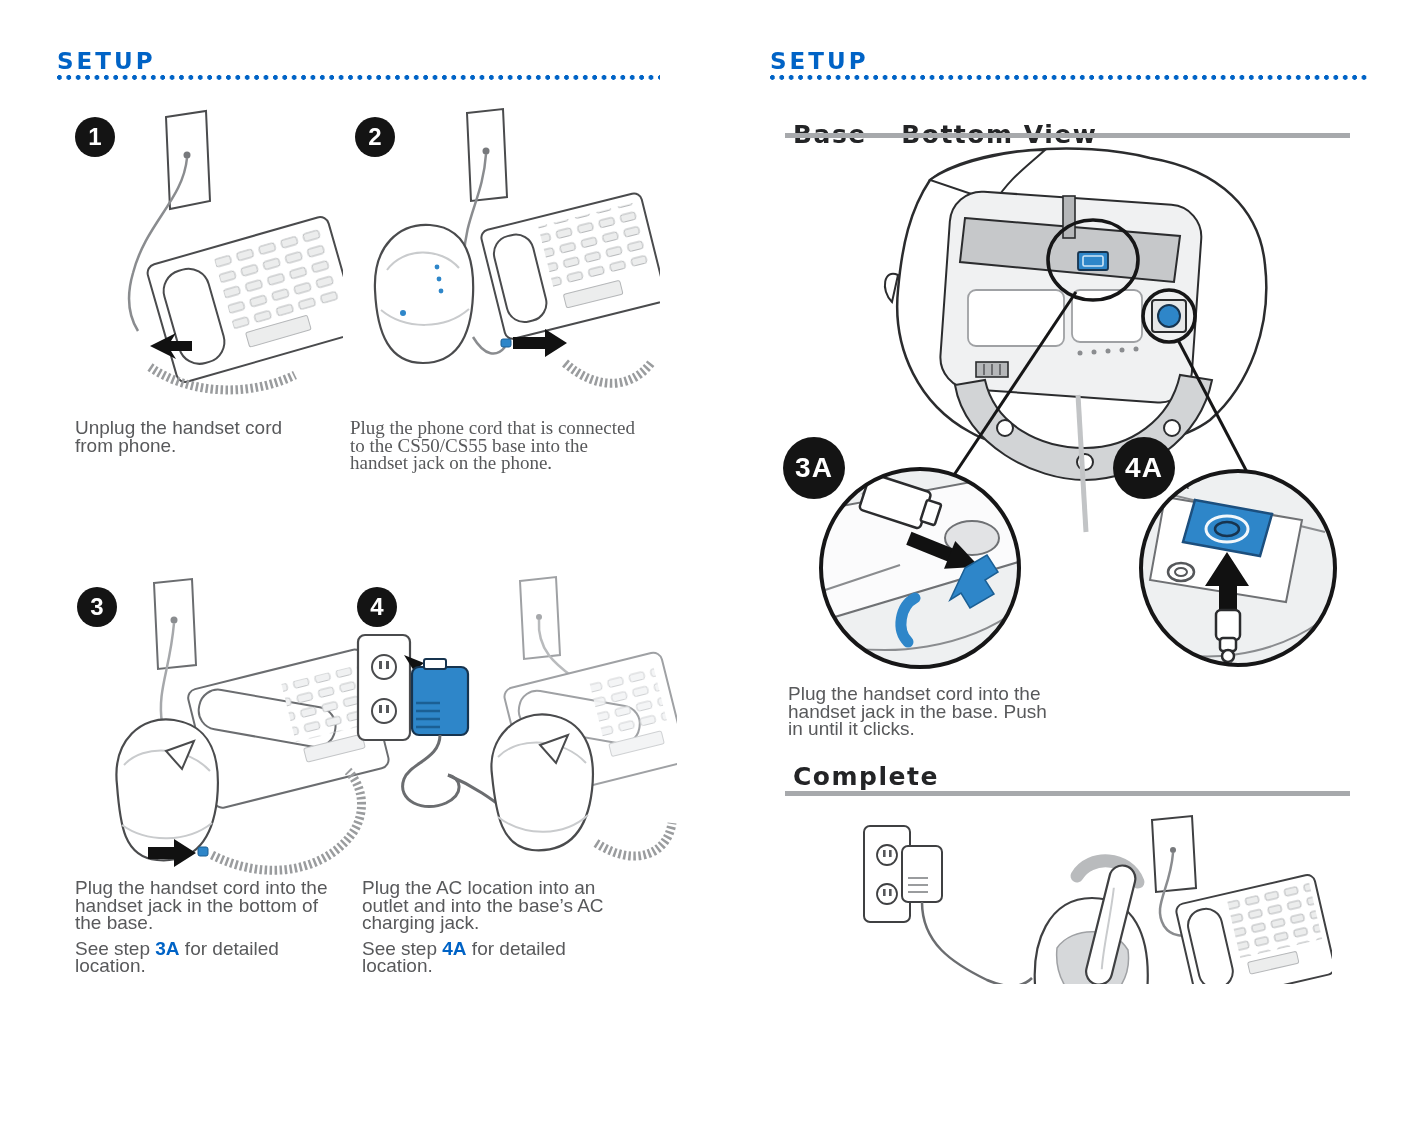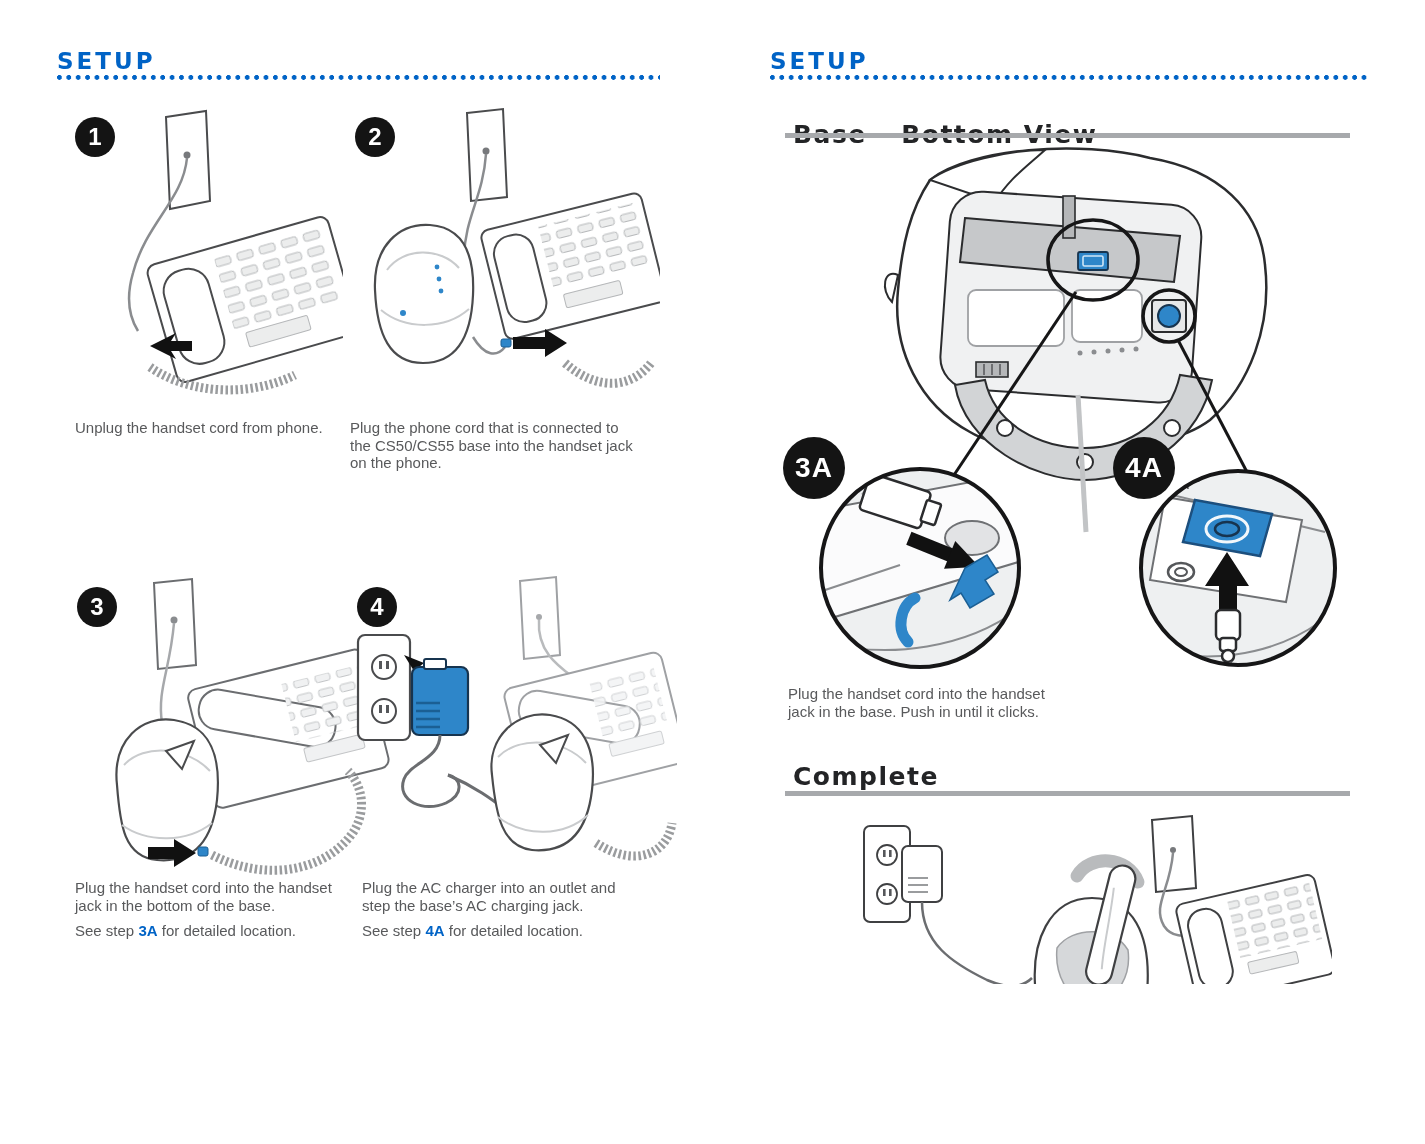--- a/index.html
+++ b/index.html
@@ -7,21 +7,21 @@
         font-family:"Liberation Sans",sans-serif;color:#58595B;}
   .abs{position:absolute;}
   .setup-header{font-size:23px;font-weight:800;letter-spacing:3px;color:#0063C6;
                 font-family:"DejaVu Sans",sans-serif;}
   .dotline{height:5px;background-image:radial-gradient(circle at 2.4px 2.4px,#0063C6 2.1px,rgba(0,0,0,0) 2.7px);
            background-size:9.4px 5px;background-repeat:repeat-x;}
   .badge{width:40px;height:40px;border-radius:50%;background:#141414;color:#fff;
          display:flex;align-items:center;justify-content:center;font-size:24px;font-weight:800;}
   .badge-lg{width:62px;height:62px;border-radius:50%;background:#141414;color:#fff;
          display:flex;align-items:center;justify-content:center;font-size:28px;font-weight:800;letter-spacing:1px;}
-  .caption{font-size:15px;line-height:17.5px;color:#58595B;}
+  .caption{font-size:19px;line-height:17.5px;color:#58595B;}
   .caption p{margin:0 0 8px 0;}
   .note{font-style:italic;}
   .see-ref{color:#0063C6;font-weight:bold;}
   .sec-title{font-size:25px;font-weight:800;letter-spacing:1.5px;color:#232426;
              font-family:"DejaVu Sans",sans-serif;}
   .sec-rule{height:5px;background:#A7A9AC;}
   .caution{display:flex;gap:6px;font-size:13.5px;line-height:17px;font-style:italic;color:#58595B;}
   .footer{left:0;top:1050px;width:1425px;height:94px;
           background:linear-gradient(180deg,#ffffff 0%,#f3f9fe 12%,#bedef6 38%,#66a9e0 66%,#2a82d1 90%,#1e7bcc 100%);}
   .footer-bar{left:0;top:1136px;width:1425px;height:8px;background:#0B6EC5;}
@@ -151,31 +151,31 @@
     <path d="M146,182 C168,160 212,164 234,188" fill="none" stroke="#c9cbcd" stroke-width="2"></path>
     <polygon points="188,170 216,160 204,188" fill="#fff" stroke="#4a4b4d" stroke-width="2"></polygon>
     <path d="M146,242 C172,262 212,262 236,240" fill="none" stroke="#c9cbcd" stroke-width="2"></path>
     <path d="M244,268 C284,294 316,278 320,248" fill="none" stroke="#9a9c9e" stroke-width="9" stroke-dasharray="2.5 2.5"></path>
   </svg>
 
   <div class="abs caption" style="left:75px;top:419px;width:250px;">
     <p>Unplug the handset cord from phone.</p>
   </div>
 
-  <div class="abs caption" style="left:350px;top:419px;width:290px;">
+  <div class="abs caption" style="left:350px;top:419px;width:290px;font-family:Liberation Serif, serif;">
     <p>Plug the phone cord that is connected to the CS50/CS55 base into the handset jack on the phone.</p>
   </div>
 
   <div class="abs caption" style="left:75px;top:879px;width:258px;">
     <p>Plug the handset cord into the handset jack in the bottom of the base.</p>
     <p><span>See step </span><span class="see-ref">3A</span><span> for detailed location.</span></p>
   </div>
 
   <div class="abs caption" style="left:362px;top:879px;width:278px;">
-    <p>Plug the AC charger into an outlet and step the base’s AC charging jack.</p>
+    <p>Plug the AC location into an outlet and into the base’s AC charging jack.</p>
     <p><span>See step </span><span class="see-ref">4A</span><span> for detailed location.</span></p>
   </div>
 
   <div class="abs setup-header" style="left:770px;top:48px;">SETUP</div>
   <div class="abs dotline" style="left:770px;top:75px;width:598px;"></div>
 
   <div class="abs sec-title" style="left:793px;top:120px;">Base – Bottom View</div>
   <div class="abs sec-rule" style="left:785px;top:133px;width:565px;"></div>
 
   <svg class="abs" style="left:780px;top:140px;" width="600" height="548" viewBox="0 0 600 548">

